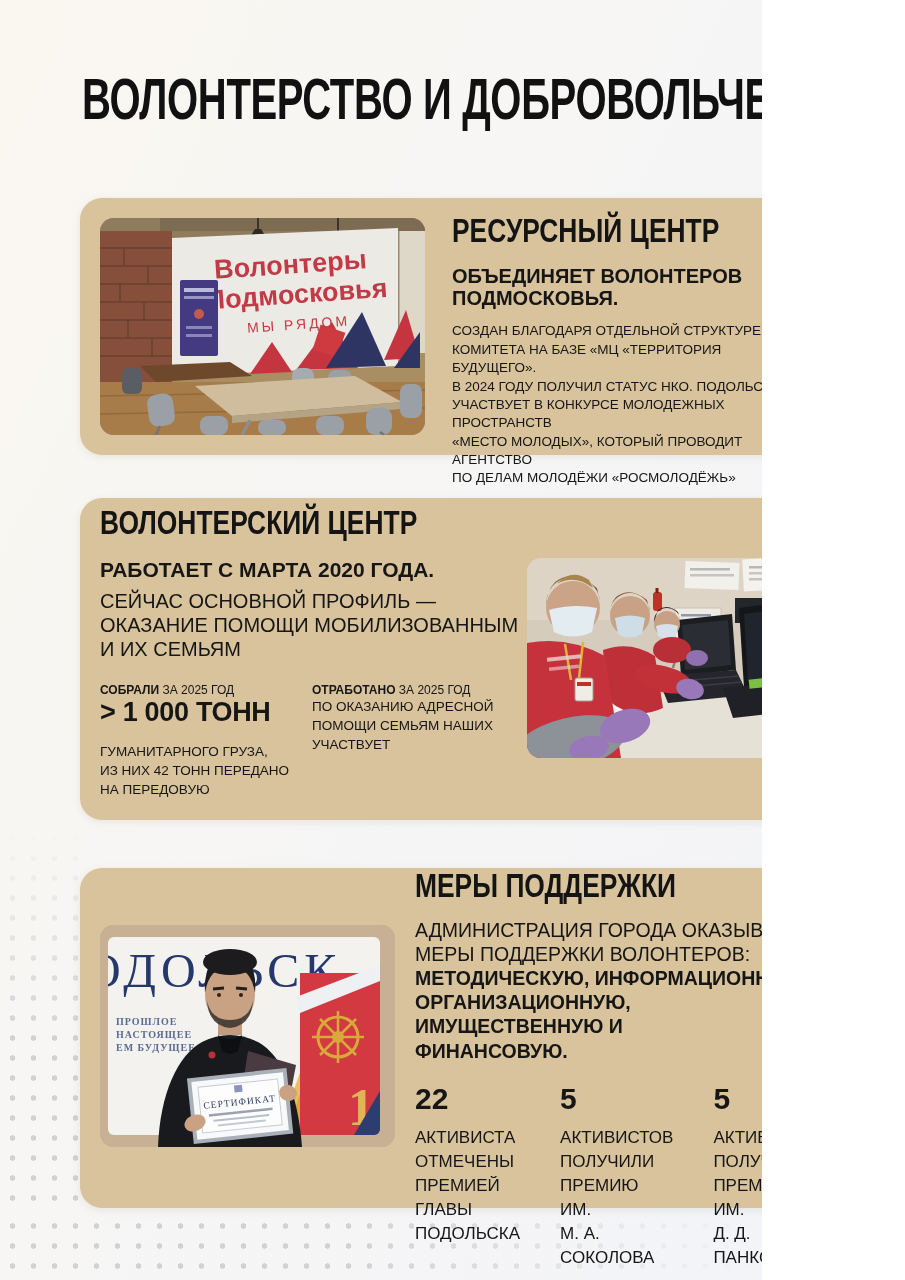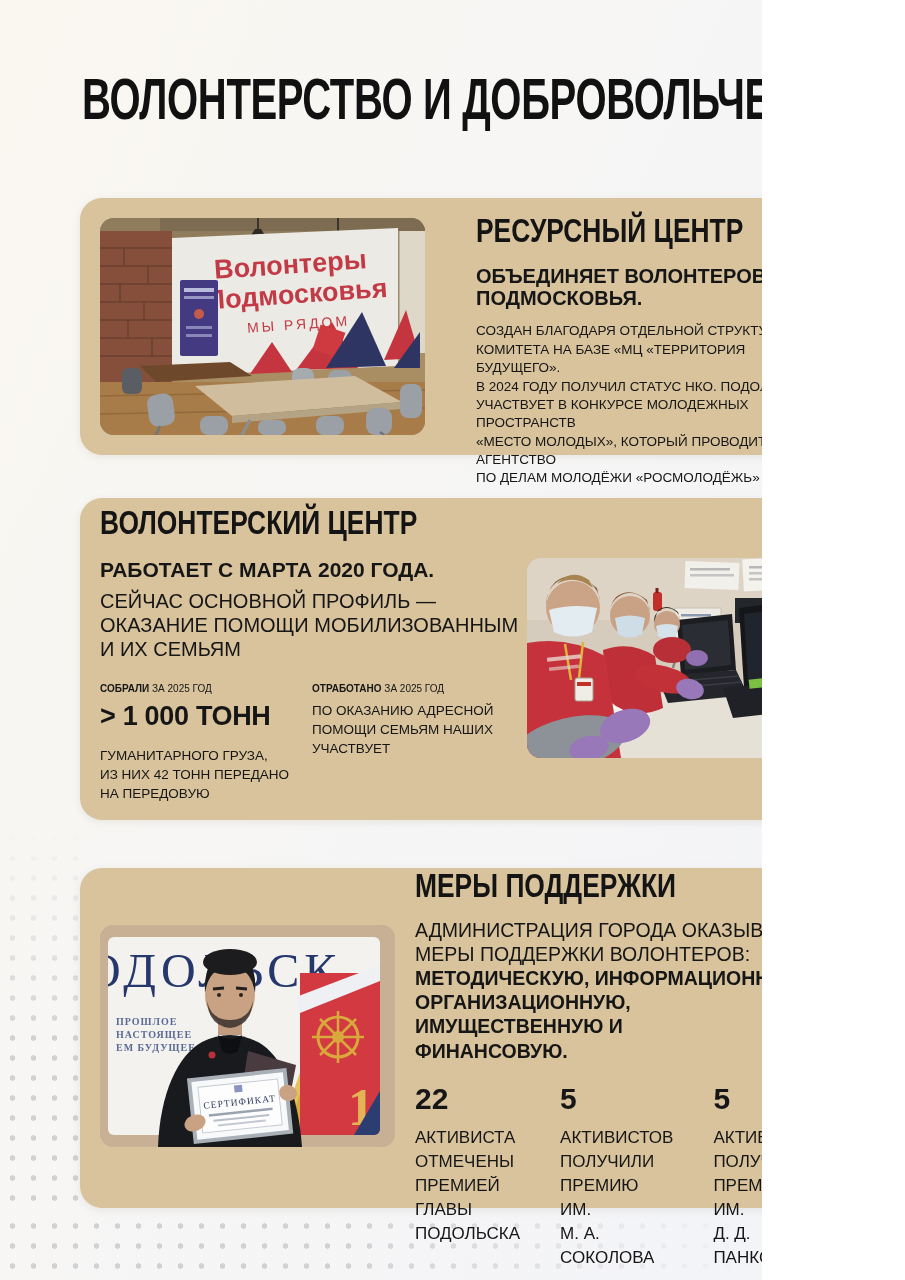--- a/index.html
+++ b/index.html
@@ -45,33 +45,33 @@
   }
   .pre { white-space:pre-line; }
 
   .photo { position:absolute; border-radius:14px; overflow:hidden; background:#b7a98e; }
   .photo svg { display:block; }
   #photo-resource  { left:20px;  top:20px; width:325px; height:217px; }
   #photo-volunteer { right:17px; top:60px; width:278px; height:200px; }
   #photo-support   { left:20px;  top:57px; width:295px; height:222px; }
 
   
-  .c1-text { position:absolute; left:396px; top:16px; width:356px; }
+  .c1-text { position:absolute; left:372px; top:16px; width:356px; }
   .c1-text .h2 { margin-bottom:16px; }
   .c1-sub  { font-size:20px; font-weight:bold; line-height:1.12; margin-bottom:13px; }
   .c1-body { font-size:13.5px; line-height:1.36; font-weight:500; }
 
   
   .c2-text { position:absolute; left:20px; top:8px; width:440px; }
   .c2-text .h2 { margin-bottom:17px; }
   .c2-sub-bold { font-size:21px; font-weight:bold; margin-bottom:7px; }
   .c2-sub { font-size:20px; line-height:1.22; margin-bottom:21px; }
   .stats2 { display:flex; }
   .stat2 { width:212px; }
-  .stat2-label { font-size:10px; margin-bottom:7px; }
+  .stat2-label { font-size:12px; }
   .stat2-label b { font-weight:bold; }
   .stat2-value { font-size:27px; font-weight:bold; white-space:nowrap; margin-bottom:14px; letter-spacing:-0.3px; }
   .stat2-desc { font-size:13.5px; line-height:1.42; }
 
   
   .c3-text { position:absolute; left:335px; top:1px; width:402px; }
   .c3-text .h2 { margin-bottom:14px; }
   .c3-intro { font-size:19.5px; line-height:1.24; }
   .c3-intro-bold { font-size:19.5px; line-height:1.24; font-weight:bold; margin-bottom:19px; }
   .stats3 { display:flex;gap:40px; }

